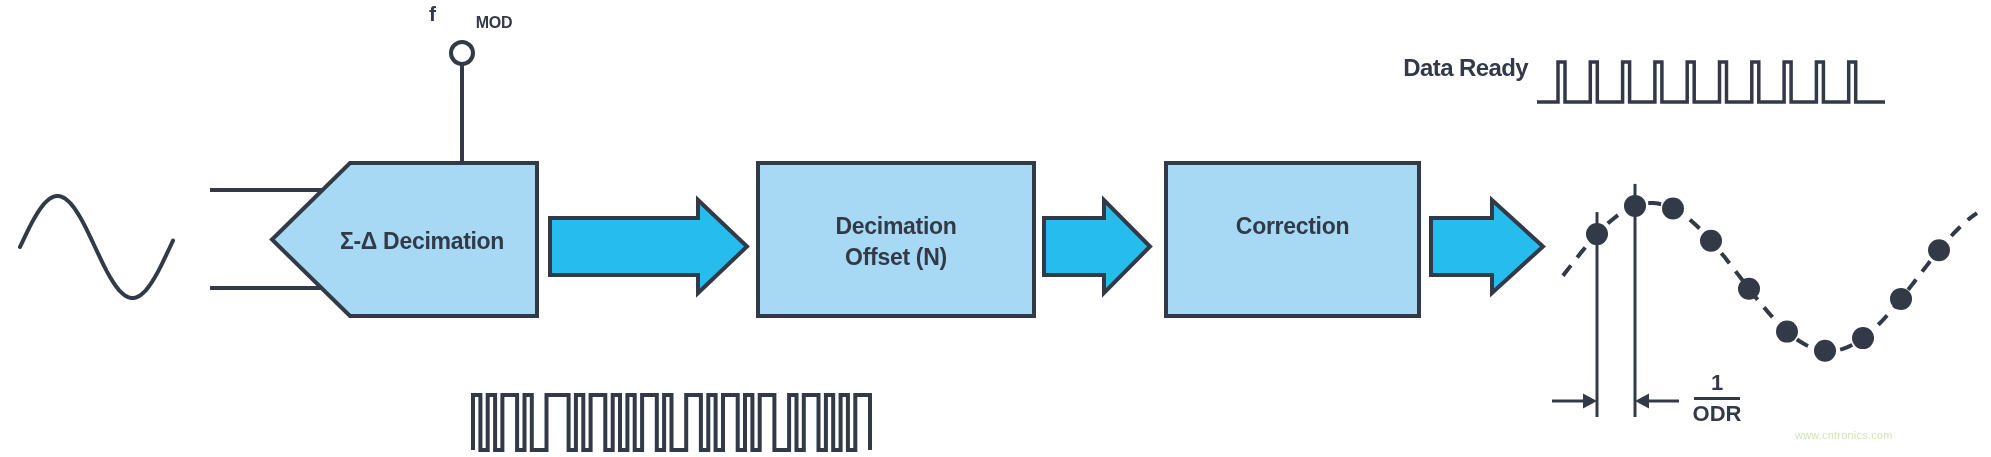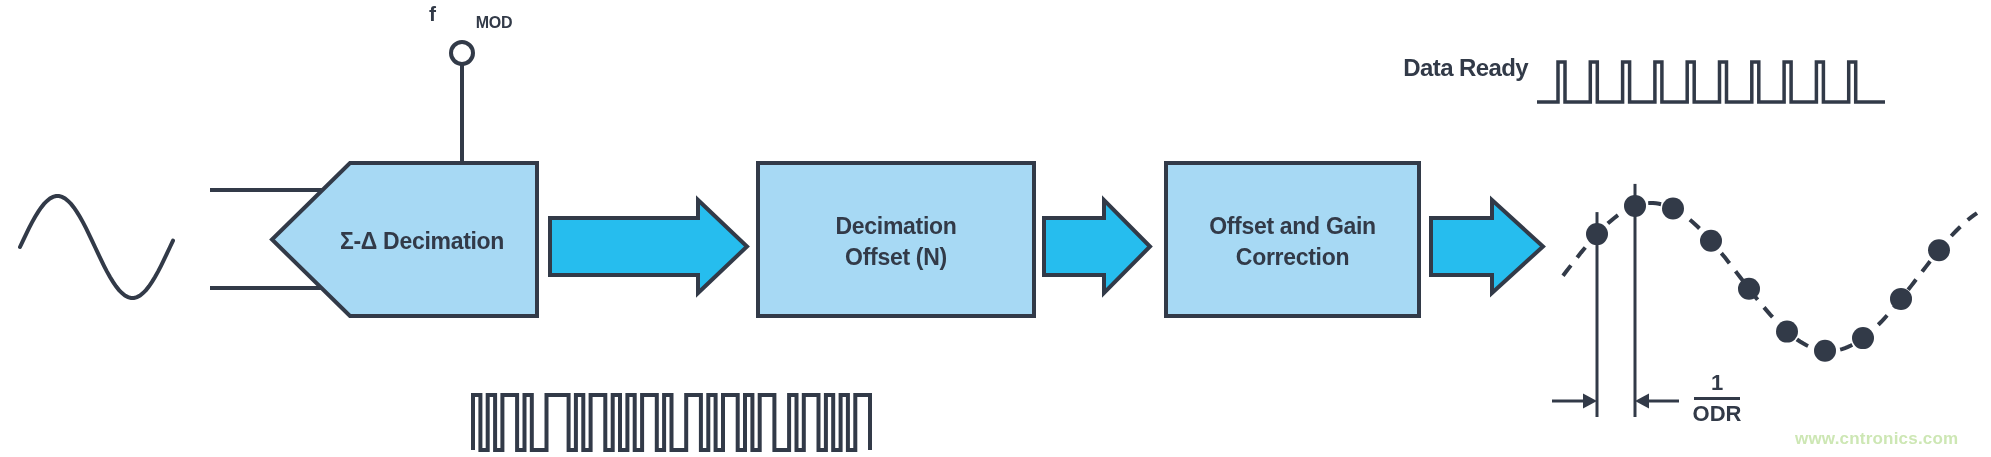--- a/index.html
+++ b/index.html
@@ -41,22 +41,22 @@
     font-weight: bold;
     font-size: 22px;
     text-align: center;
     line-height: 22px;
   }
   .fraction .num { padding-bottom: 3px; }
   .fraction .frac-bar { border-top: 3px solid var(--dark); width: 46px; margin: 0 auto 3px auto; }
   .watermark {
     position: absolute;
     color: var(--wm);
-    font-size: 17px;
-    font-weight: bold;
+    font-size: 11px;
+    font-weight: normal;
     letter-spacing: 0.2px;
   }
 </style>
 </head>
 <body>
 
 <div id="stage">
 
   <svg id="diagram-svg" width="1991" height="457" viewBox="0 0 1991 457">
       <path stroke="#323a48" stroke-width="4" fill="none" stroke-linecap="round" d="M 20.0 247.0 L 23.0 240.6 L 26.0 234.3 L 29.0 228.2 L 32.0 222.4 L 35.0 217.0 L 38.0 212.1 L 41.0 207.7 L 44.0 203.9 L 47.0 200.9 L 50.0 198.5 L 53.0 196.9 L 56.0 196.1 L 59.0 196.1 L 62.0 196.9 L 65.0 198.5 L 68.0 200.9 L 71.0 203.9 L 74.0 207.7 L 77.0 212.1 L 80.0 217.0 L 83.0 222.4 L 86.0 228.2 L 89.0 234.3 L 92.0 240.6 L 95.0 247.0 L 98.0 253.4 L 101.0 259.7 L 104.0 265.8 L 107.0 271.6 L 110.0 277.0 L 113.0 281.9 L 116.0 286.3 L 119.0 290.1 L 122.0 293.1 L 125.0 295.5 L 128.0 297.1 L 131.0 297.9 L 134.0 297.9 L 137.0 297.1 L 140.0 295.5 L 143.0 293.1 L 146.0 290.1 L 149.0 286.3 L 152.0 281.9 L 155.0 277.0 L 158.0 271.6 L 161.0 265.8 L 164.0 259.7 L 167.0 253.4 L 170.0 247.0 L 173.0 240.6"></path>
@@ -96,21 +96,20 @@
   </div>
 
   <div class="lbl block-label" style="left:297px; top:226px; width:250px;">Σ-Δ Decimation</div>
 
   <div class="lbl block-label" style="left:758px; top:211px; width:276px;">
     <div>Decimation</div>
     <div>Offset (N)</div>
   </div>
 
   <div class="lbl block-label" style="left:1166px; top:211px; width:253px;">
-    <div>Offset and Gain</div>
     <div>Correction</div>
   </div>
 
   <div class="lbl data-ready" style="left:1388px; top:54px; width:140px;">Data Ready</div>
 
   <div class="fraction" style="left:1689px; top:372px; width:56px;">
     <div class="num">1</div>
     <div class="frac-bar"></div>
     <div>ODR</div>
   </div>

